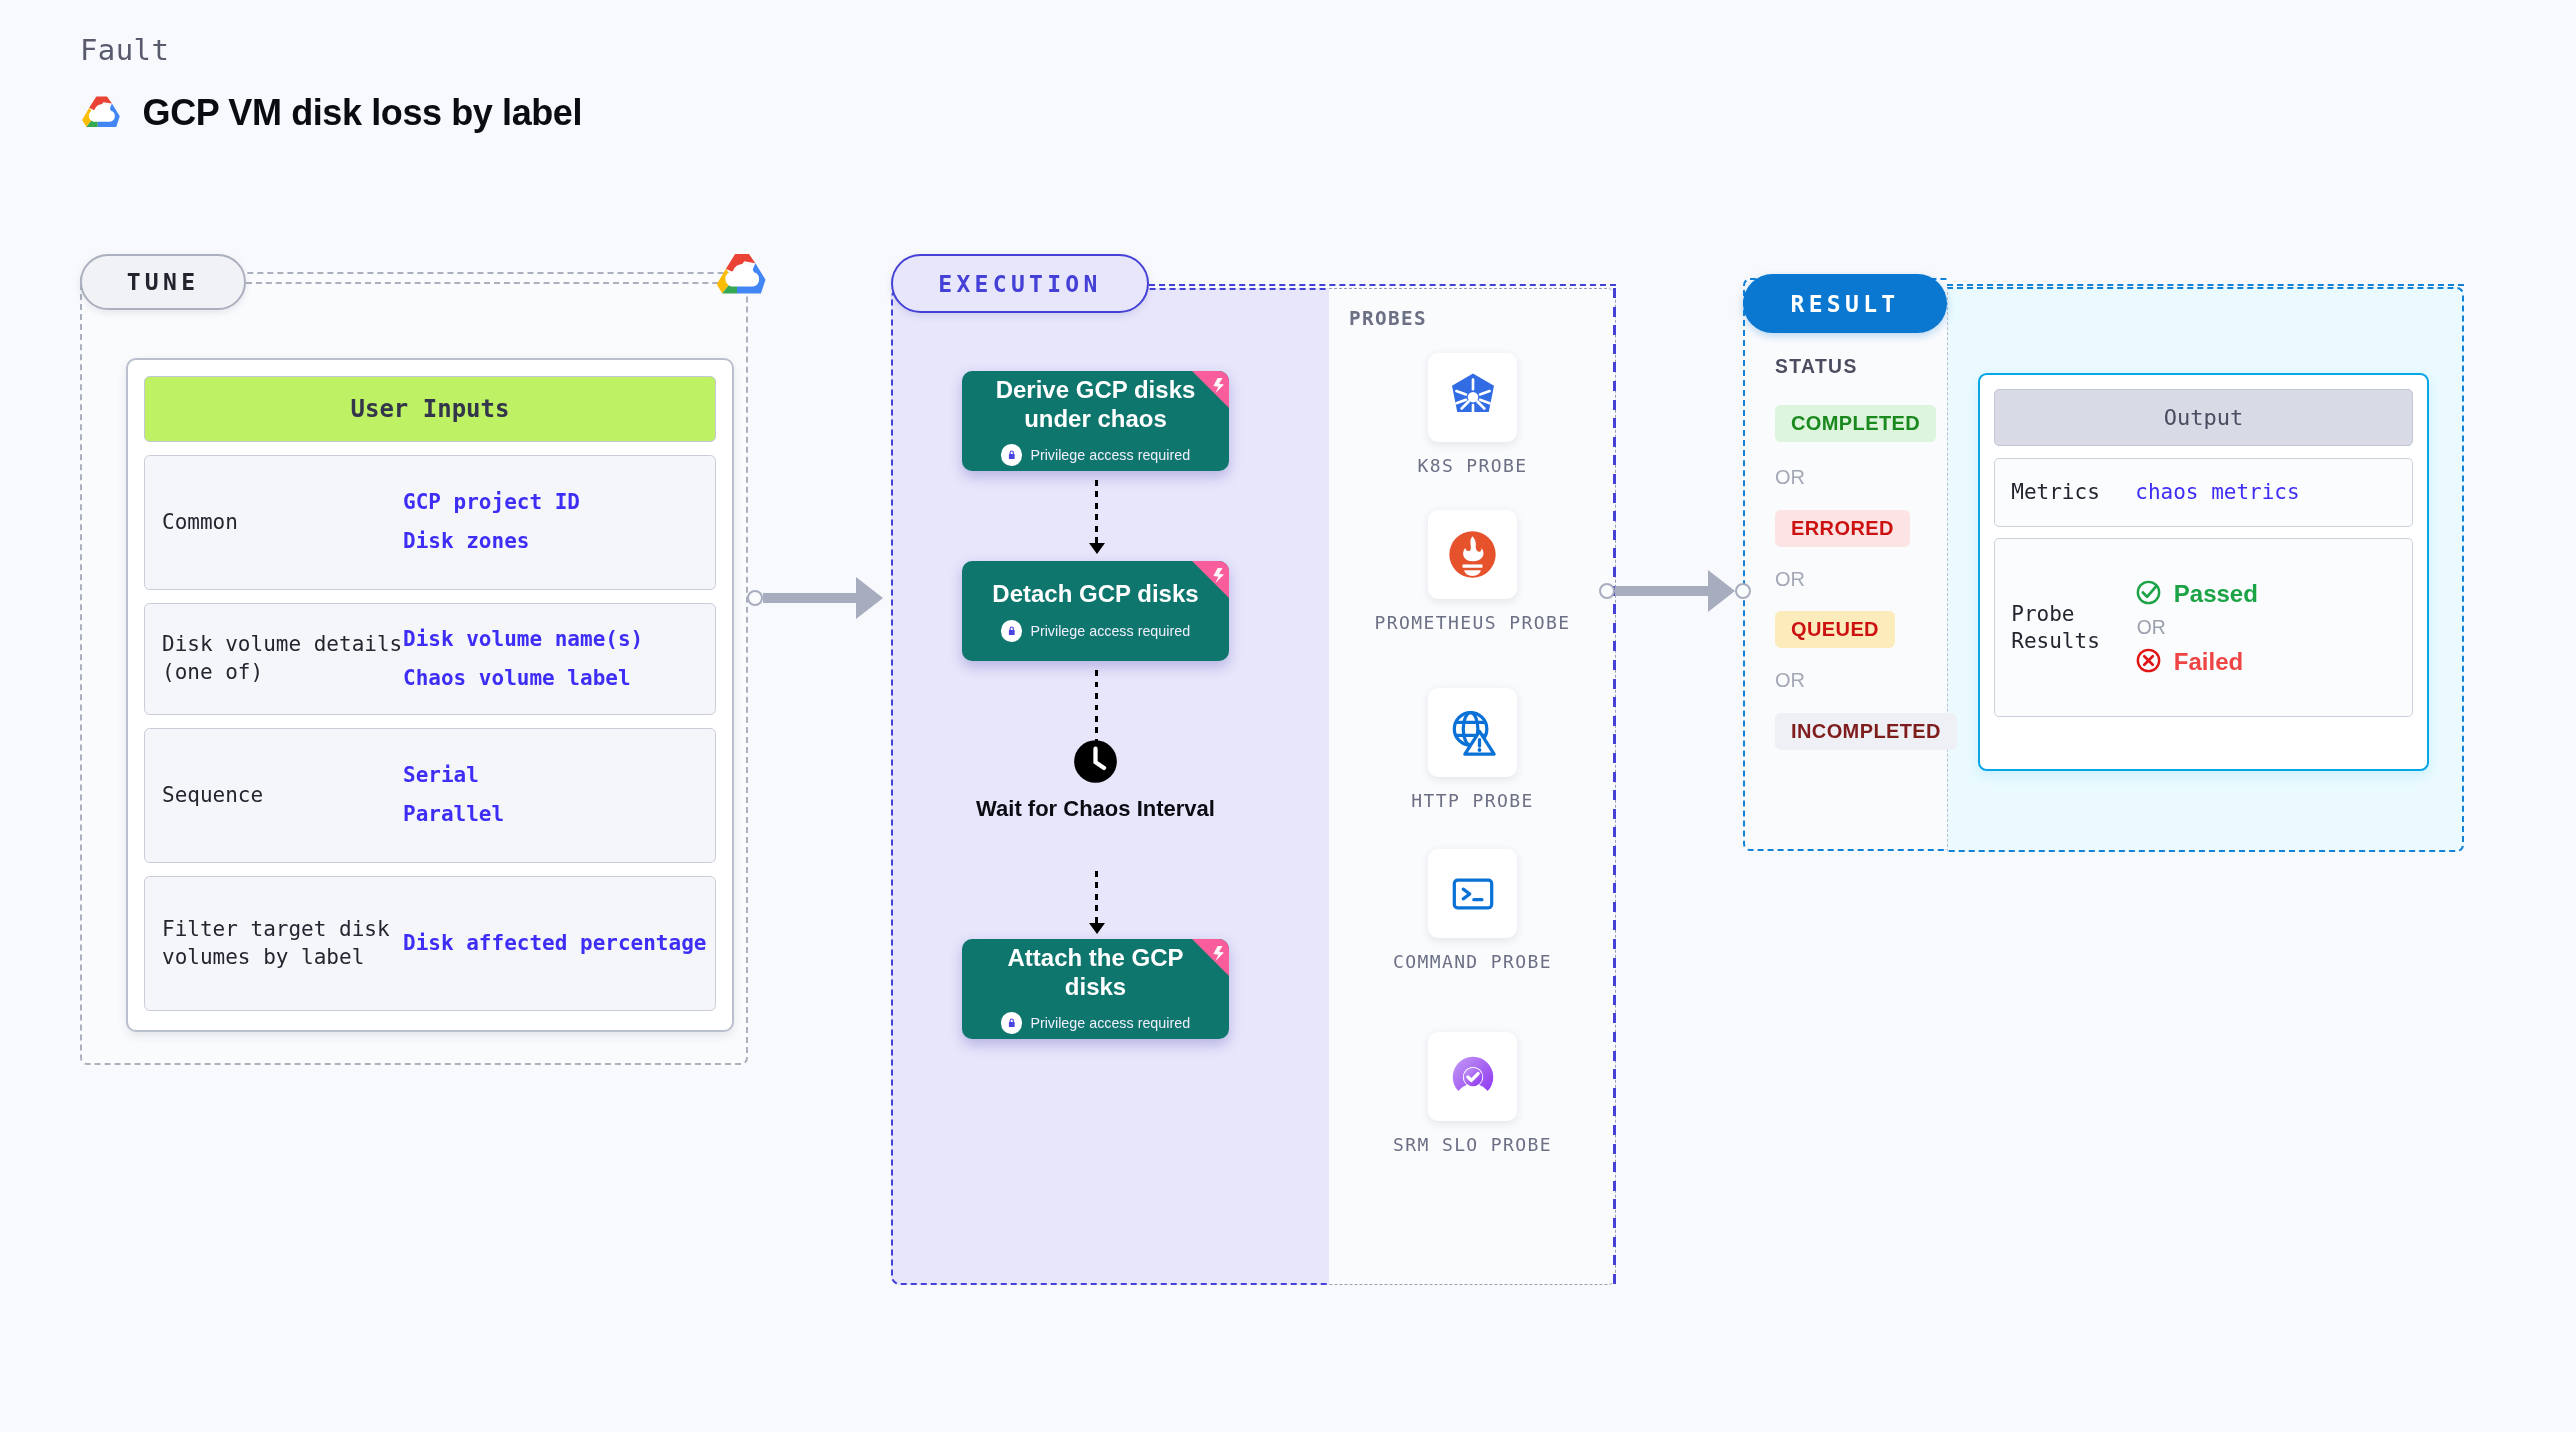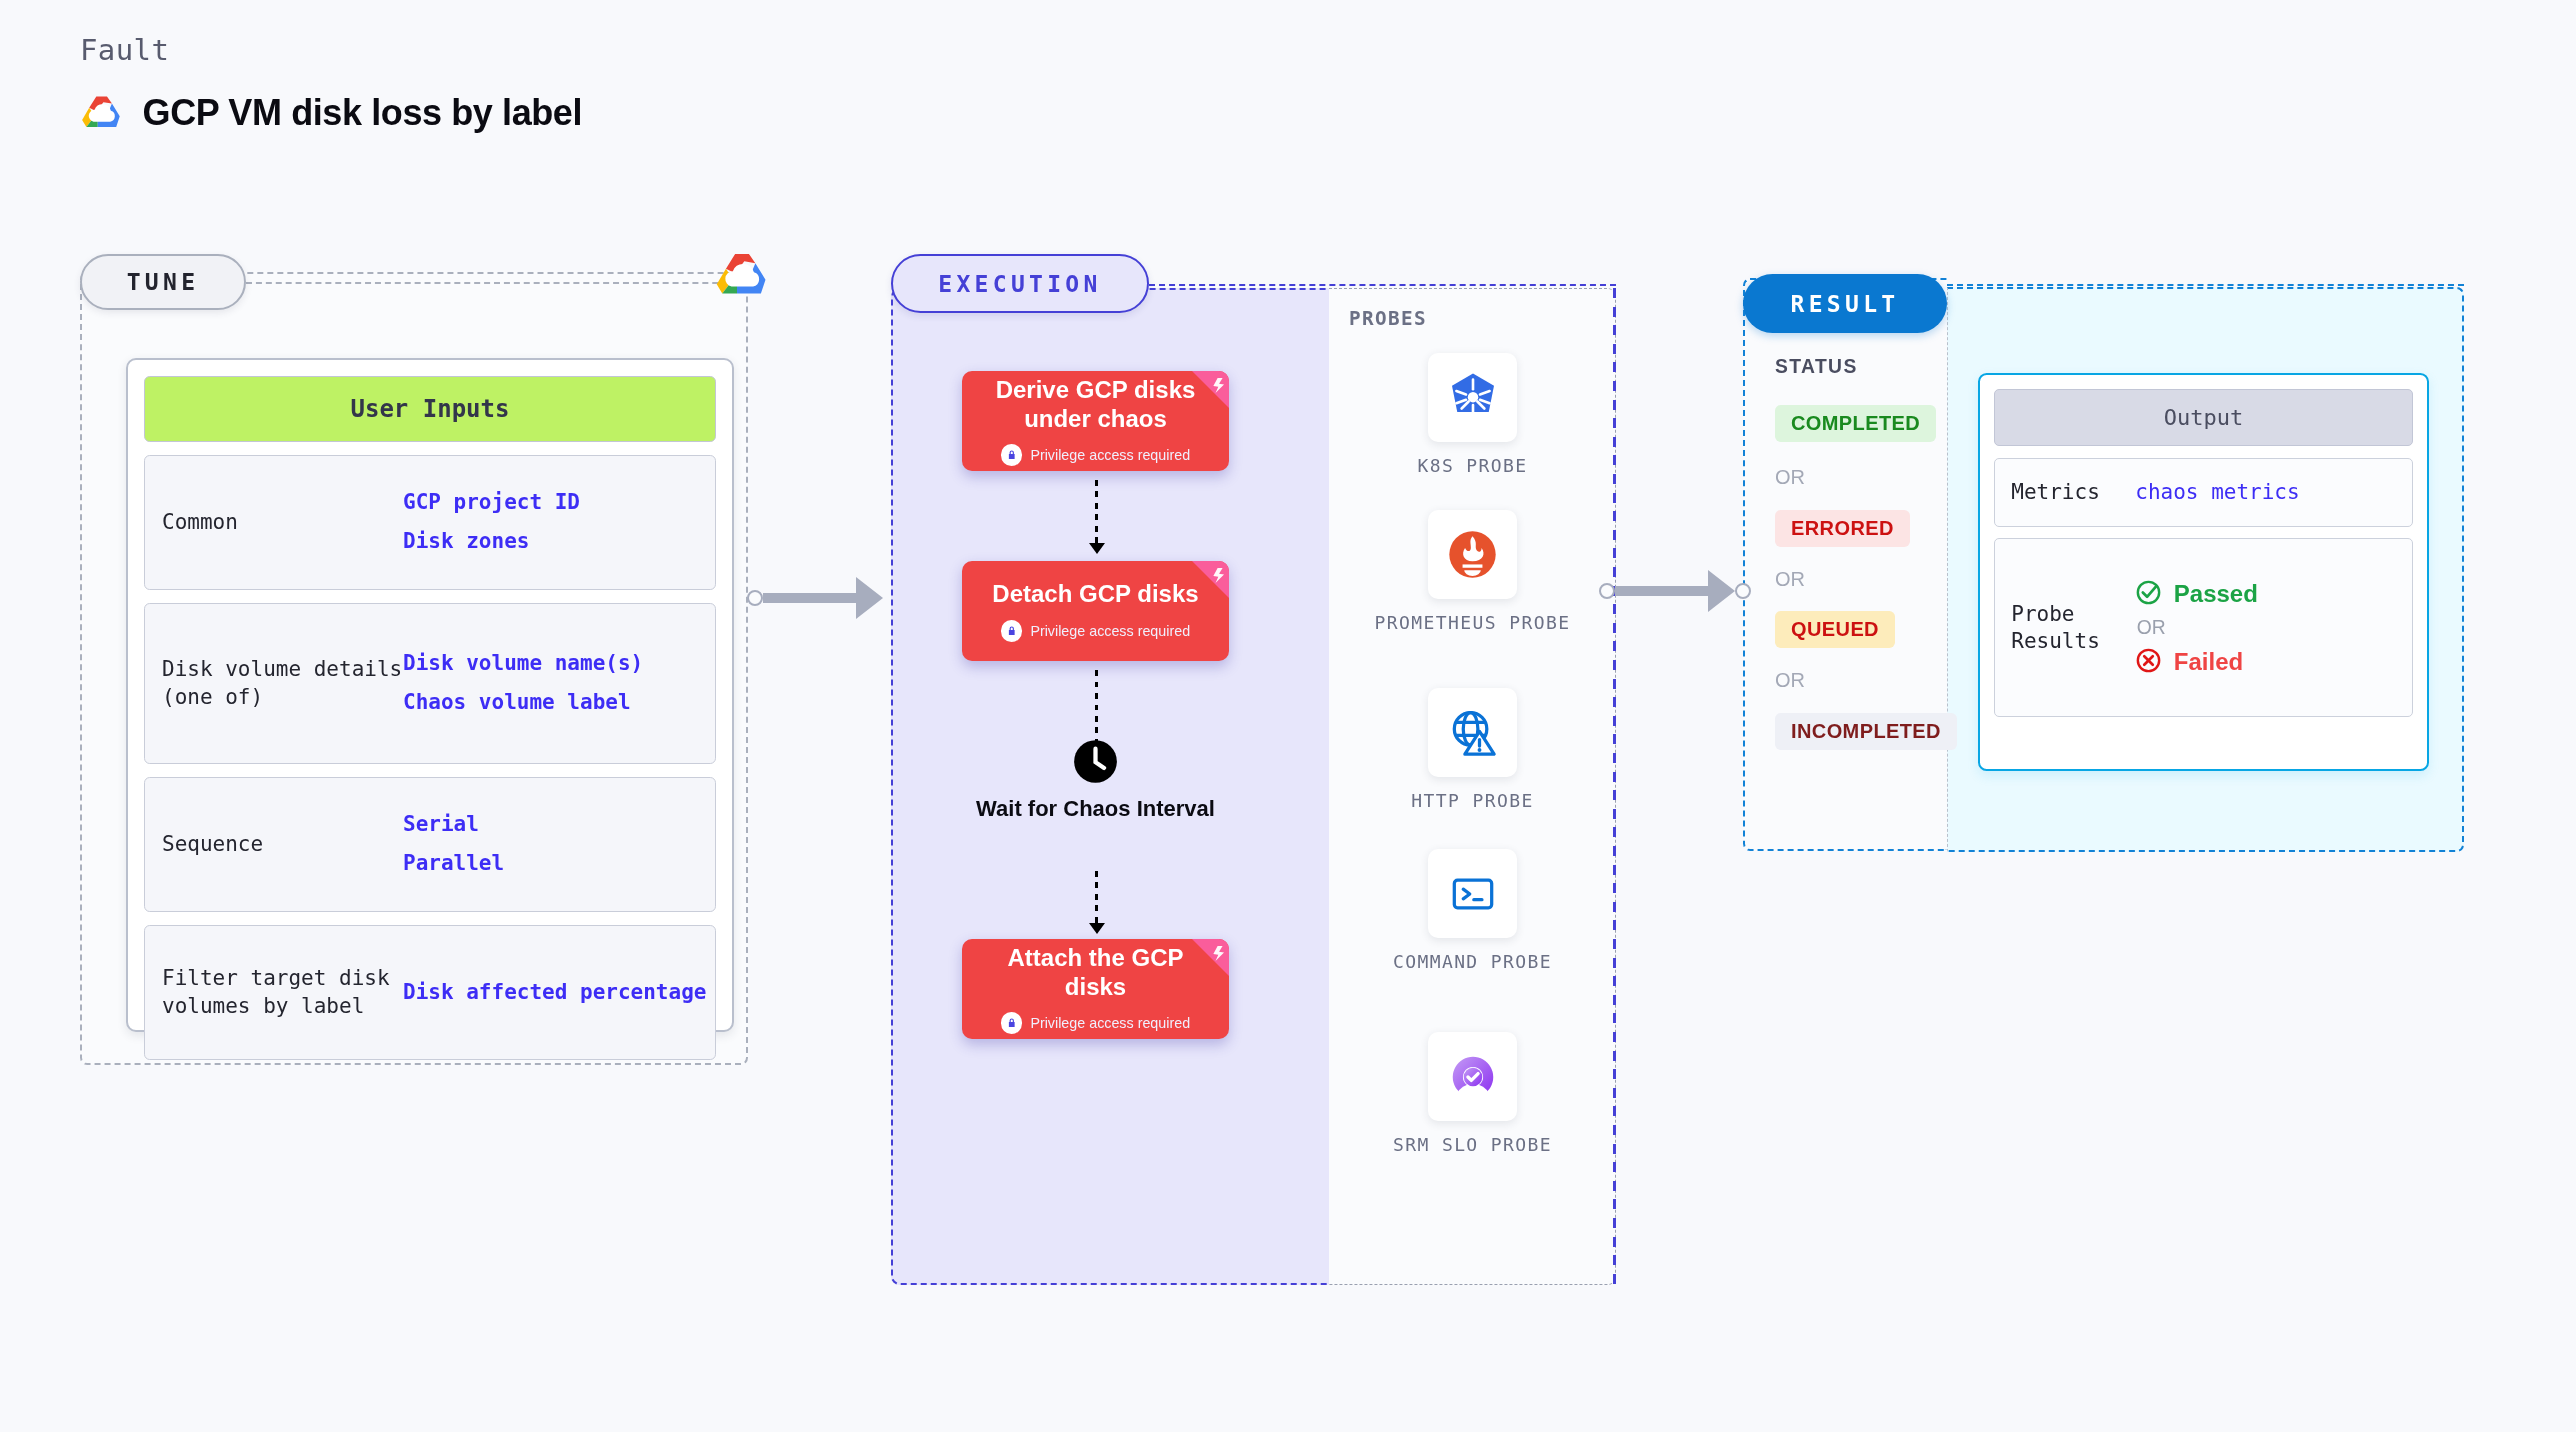--- a/index.html
+++ b/index.html
@@ -102,21 +102,21 @@
   .tbl-row .k {
     width: 258px; padding-left: 17px;
     font-family: "DejaVu Sans Mono", monospace; font-size: 21px; color: #24252f; line-height: 1.32;
   }
   .tbl-row .v { flex: 1; display: flex; flex-direction: column; gap: 13px; }
   .tbl-row .v span {
     font-family: "DejaVu Sans Mono", monospace; font-size: 21px; color: #3d2df5;
     font-weight: bold; line-height: 1.22;
   }
   .row-h1 { height: 135px; }
-  .row-h2 { height: 161px; }
+  .row-h2 { height: 112px; }
   .row-h3 { height: 135px; }
   .row-h4 { height: 135px; }
 
   
   .out-head {
     margin: 14.3px 14.3px 0 14.3px; height: 57px; background: #d8dae6;
     border: 0.7px solid #c2c6d6; border-radius: 5px;
     display: flex; align-items: center; justify-content: center;
     font-family: "DejaVu Sans Mono", monospace; font-size: 22px; color: #4a4d60;
   }
@@ -132,21 +132,21 @@
   .out-metric { font-family: "DejaVu Sans Mono", monospace; font-size: 21px; color: #3d2df5; }
   .out-h1 { height: 69px; }
   .out-h2 { height: 179px; }
   .res-line { display: flex; align-items: center; gap: 11.5px; }
   .res-pass { font-size: 24px; font-weight: bold; color: #1ba345; }
   .res-fail { font-size: 24px; font-weight: bold; color: #ef4444; }
   .res-or { font-size: 19.3px; color: #9aa0ad; margin: 8.6px 0 8.6px 1.4px; }
 
   
   .chaos {
-    position: absolute; background: #ef4444; border-radius: 10px; color: #fff;
+    position: absolute; background: #0f766e; border-radius: 10px; color: #fff;
     box-shadow: 0 5.7px 13px rgba(60,55,170,.28);
     display: flex; flex-direction: column; align-items: center; justify-content: center;
     overflow: hidden; text-align: center;
   }
   .chaos .title { font-size: 24px; font-weight: bold; line-height: 1.18; padding: 0 16px; }
   .chaos .priv { display: flex; align-items: center; gap: 8px; margin-top: 11.5px; font-size: 14.3px; color: #f0effd; }
   .lockdot {
     width: 21.5px; height: 21.5px; border-radius: 50%; background: #fff;
     display: flex; align-items: center; justify-content: center;
   }

